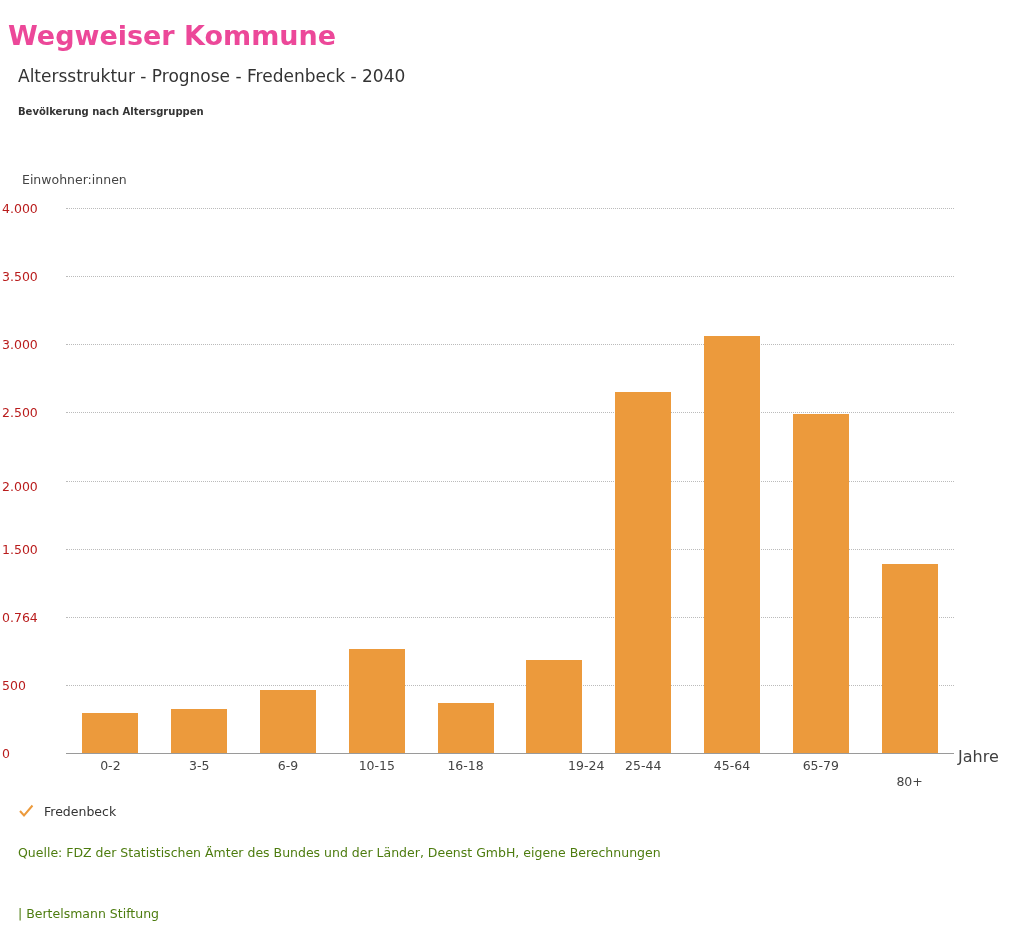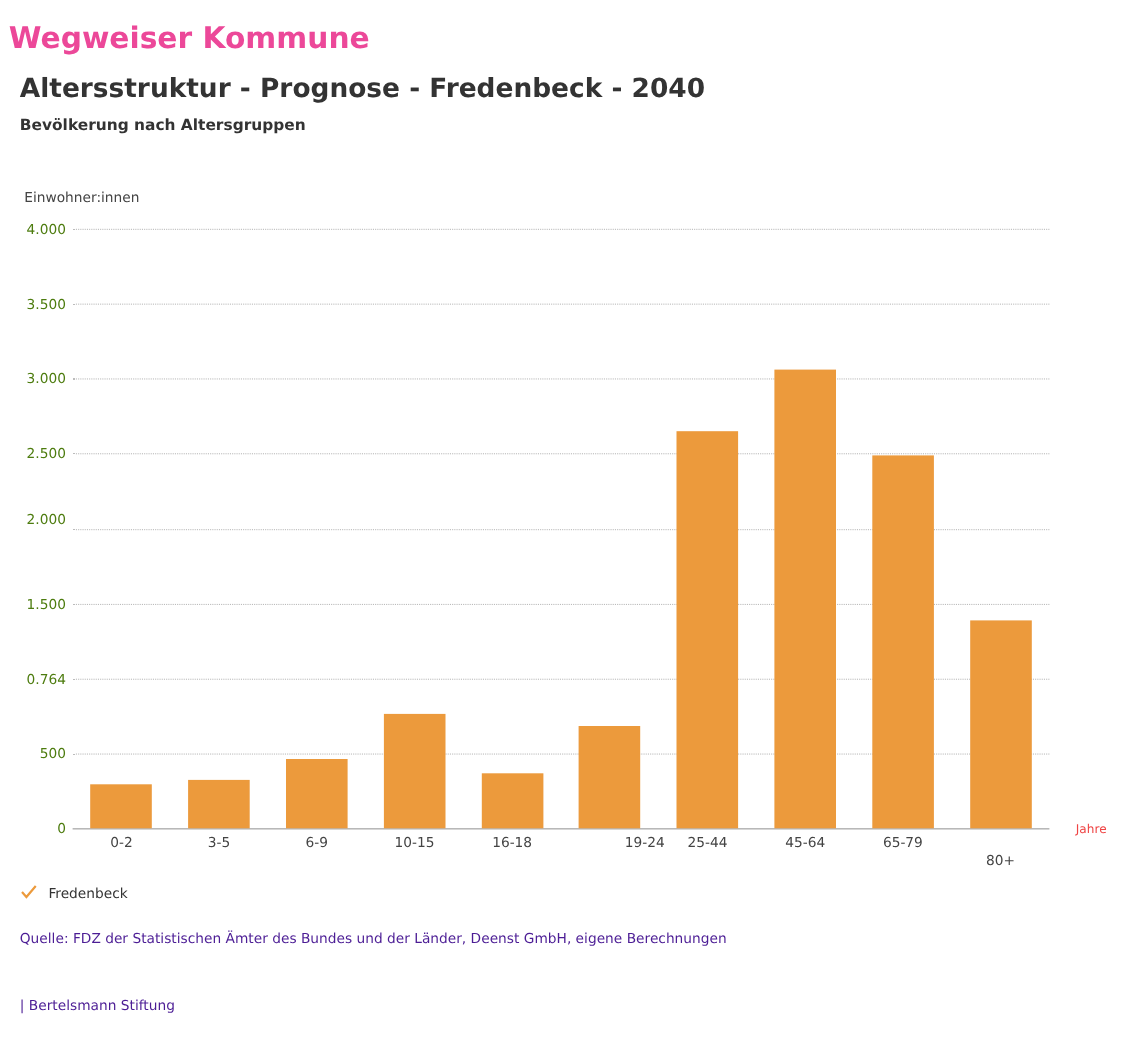--- a/index.html
+++ b/index.html
@@ -28,30 +28,29 @@
     font-size: 27px;
     font-weight: bold;
     color: #ec4899;
     letter-spacing: 0px;
     white-space: nowrap;
   }
   .subtitle {
     position: absolute;
     left: 18px;
     top: 66px;
-    font-size: 24px;
-    color: #333333;
-    white-space: nowrap;
-    font-weight: bold;
+    font-size: 17px;
+    color: #333333;
+    white-space: nowrap;
   }
   .subsubtitle {
     position: absolute;
     left: 18px;
     top: 106px;
-    font-size: 14px;
+    font-size: 10px;
     font-weight: bold;
     color: #333333;
     white-space: nowrap;
   }
   .ylabel {
     position: absolute;
     left: 22px;
     top: 172px;
     font-size: 12.5px;
     color: #444444;
@@ -71,23 +70,23 @@
     height: 0;
     border-top: 1px dotted #bbbbbb;
   }
   .gridline.zero {
     border-top: 1px solid #9a9a9a;
   }
   .ytick {
     position: absolute;
     right: 0;
     width: 58px;
-    text-align: right;
-    font-size: 12.5px;
-    color: #4d7c0f;
+    text-align: left;
+    font-size: 12.5px;
+    color: #b91c1c;
     transform: translateY(-50%);
     white-space: nowrap;
   }
   .ytick-wrap {
     position: absolute;
     left: 0px;
     top: 208px;
     width: 60px;
     height: 545px;
   }
@@ -99,24 +98,24 @@
   .xtick {
     position: absolute;
     top: 758px;
     font-size: 12.5px;
     color: #444444;
     text-align: center;
     white-space: nowrap;
   }
   .axis-unit-x {
     position: absolute;
-    left: 978px;
+    left: 958px;
     top: 747px;
-    font-size: 11px;
-    color: #ef4444;
+    font-size: 16px;
+    color: #404040;
     white-space: nowrap;
   }
   .legend {
     position: absolute;
     left: 18px;
     top: 803px;
     display: flex;
     align-items: flex-end;
     gap: 10px;
   }
@@ -129,21 +128,21 @@
   .legend-check svg { display: block; }
   .legend-label {
     font-size: 12.5px;
     color: #333333;
     white-space: nowrap;
   }
   .footnote {
     position: absolute;
     left: 18px;
     font-size: 12.5px;
-    color: #4c1d95;
+    color: #4d7c0f;
     white-space: nowrap;
   }
   .fn1 { top: 845px; }
   .fn2 { top: 876px; }
   .fn3 { top: 906px; }
 </style>
 </head>
 <body>
 
 <div class="page">
@@ -152,21 +151,21 @@
   <div class="subtitle">Altersstruktur - Prognose - Fredenbeck - 2040</div>
   <div class="subsubtitle">Bevölkerung nach Altersgruppen</div>
 
   <div class="ylabel">Einwohner:innen</div>
 
   <div class="ytick-wrap">
       <div class="ytick" style="top: 545px;">0</div>
       <div class="ytick" style="top: 476.875px;">500</div>
       <div class="ytick" style="top: 408.75px;">0.764</div>
       <div class="ytick" style="top: 340.625px;">1.500</div>
-      <div class="ytick" style="top: 264px;">2.000</div>
+      <div class="ytick" style="top: 278px;">2.000</div>
       <div class="ytick" style="top: 204.375px;">2.500</div>
       <div class="ytick" style="top: 136.25px;">3.000</div>
       <div class="ytick" style="top: 68.125px;">3.500</div>
       <div class="ytick" style="top: 0px;">4.000</div>
     </div>
 
   <div class="plot">
       <div class="gridline zero" style="top: 545px;"></div>
       <div class="gridline" style="top: 476.875px;"></div>
       <div class="gridline" style="top: 408.75px;"></div>

